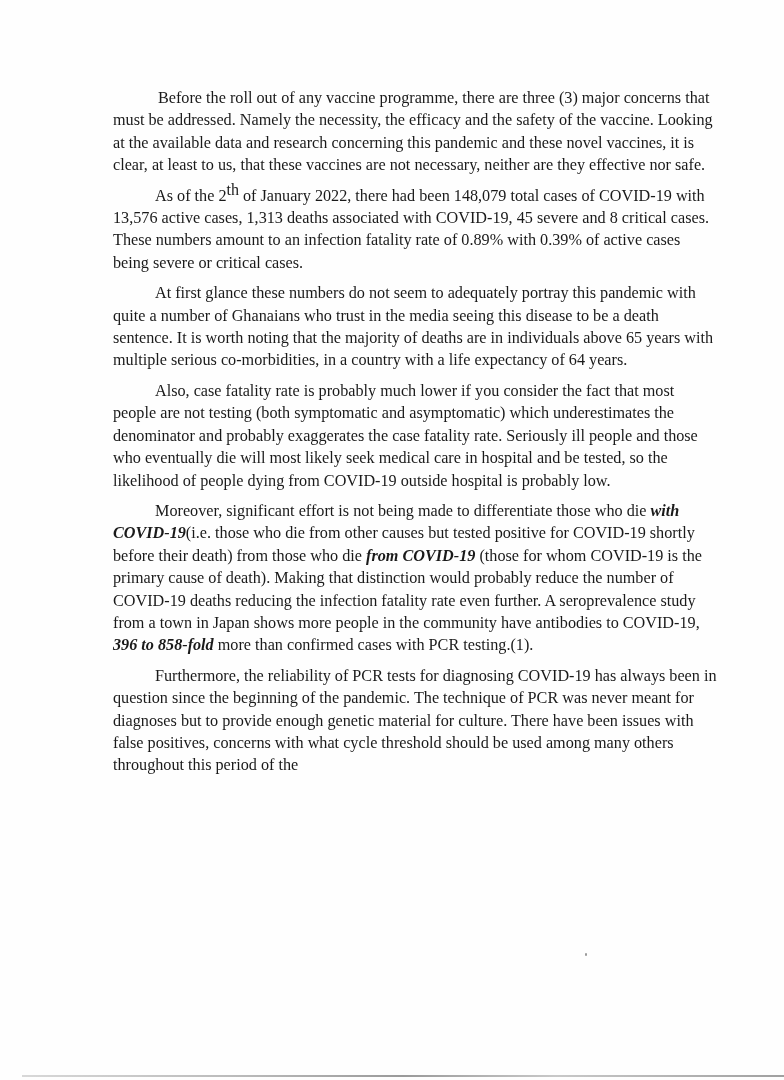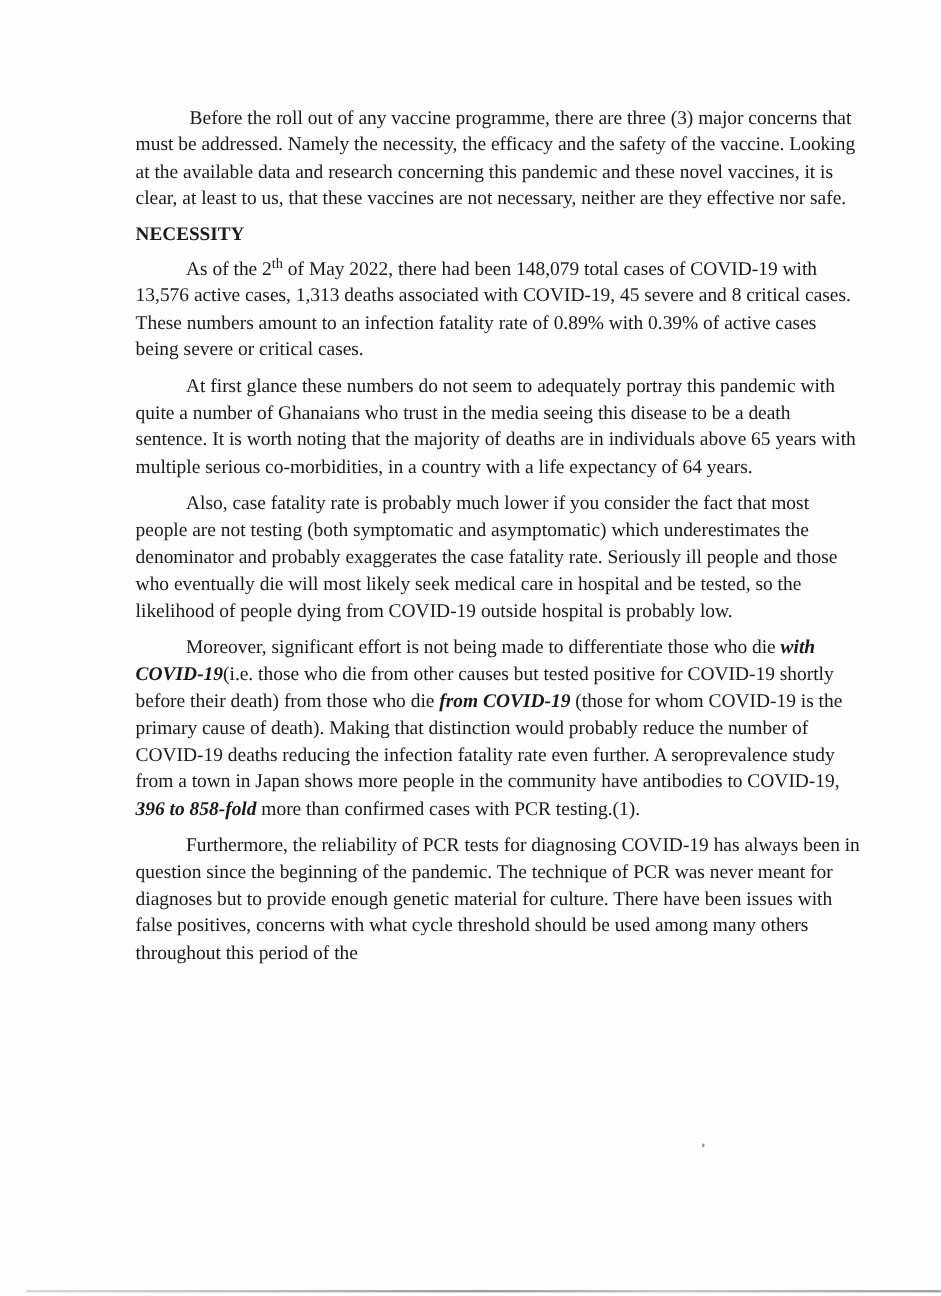--- a/index.html
+++ b/index.html
@@ -22,38 +22,37 @@
     line-height: 22.4px;
     color: #1a1a1a;
   }
   .para { margin: 0 0 8px 0; text-indent: 42px; text-align: left; }
   .para.p0 { text-indent: 45px; }
   .heading {
     font-weight: bold;
     margin: 4px 0 6px 0;
     font-size: 16px;
   }
-  sup { font-size: 12px; line-height: 0; vertical-align: 6px; }
+  sup { font-size: 16px; line-height: 0; vertical-align: 6px; }
   .bi { font-weight: bold; font-style: italic; }
   .bottom-line {
     position: absolute; left: 22px; right: 0; top: 1075px; height: 2px;
     background: linear-gradient(to right, #d8d8d8, #b8b8b8 30%, #9a9a9a 50%, #c8c8c8 70%, #a0a0a0);
   }
   .speck { position: absolute; width: 2px; height: 3px; background: #9a9a9a; border-radius: 1px; }
 </style>
 </head>
 <body>
 
 <div class="page">
   <div class="content">
     <p class="para p0">Before the roll out of any vaccine programme, there are three (3) major concerns that must be addressed. Namely the necessity, the efficacy and the safety of the vaccine. Looking at the available data and research concerning this pandemic and these novel vaccines, it is clear, at least to us, that these vaccines are not necessary, neither are they effective nor safe.</p>
 
-    <div class="heading">NECESSITY</div>
 
-    <p class="para"><span>As of the 2</span><sup>th</sup><span> of May 2022, there had been 148,079 total cases of COVID-19 with 13,576 active cases, 1,313 deaths associated with COVID-19, 45 severe and 8 critical cases. These numbers amount to an infection fatality rate of 0.89% with 0.39% of active cases being severe or critical cases.</span></p>
+    <p class="para"><span>As of the 2</span><sup>th</sup><span> of January 2022, there had been 148,079 total cases of COVID-19 with 13,576 active cases, 1,313 deaths associated with COVID-19, 45 severe and 8 critical cases. These numbers amount to an infection fatality rate of 0.89% with 0.39% of active cases being severe or critical cases.</span></p>
 
     <p class="para">At first glance these numbers do not seem to adequately portray this pandemic with quite a number of Ghanaians who trust in the media seeing this disease to be a death sentence. It is worth noting that the majority of deaths are in individuals above 65 years with multiple serious co-morbidities, in a country with a life expectancy of 64 years.</p>
 
     <p class="para">Also, case fatality rate is probably much lower if you consider the fact that most people are not testing (both symptomatic and asymptomatic) which underestimates the denominator and probably exaggerates the case fatality rate. Seriously ill people and those who eventually die will most likely seek medical care in hospital and be tested, so the likelihood of people dying from COVID-19 outside hospital is probably low.</p>
 
     <p class="para"><span>Moreover, significant effort is not being made to differentiate those who die </span><span class="bi">with COVID-19</span><span>(i.e. those who die from other causes but tested positive for COVID-19 shortly before their death) from those who die </span><span class="bi">from COVID-19</span><span> (those for whom COVID-19 is the primary cause of death). Making that distinction would probably reduce the number of COVID-19 deaths reducing the infection fatality rate even further. A seroprevalence study from a town in Japan shows more people in the community have antibodies to COVID-19, </span><span class="bi">396 to 858-fold</span><span> more than confirmed cases with PCR testing.(1).</span></p>
 
     <p class="para">Furthermore, the reliability of PCR tests for diagnosing COVID-19 has always been in question since the beginning of the pandemic. The technique of PCR was never meant for diagnoses but to provide enough genetic material for culture. There have been issues with false positives, concerns with what cycle threshold should be used among many others throughout this period of the</p>
   </div>
 

